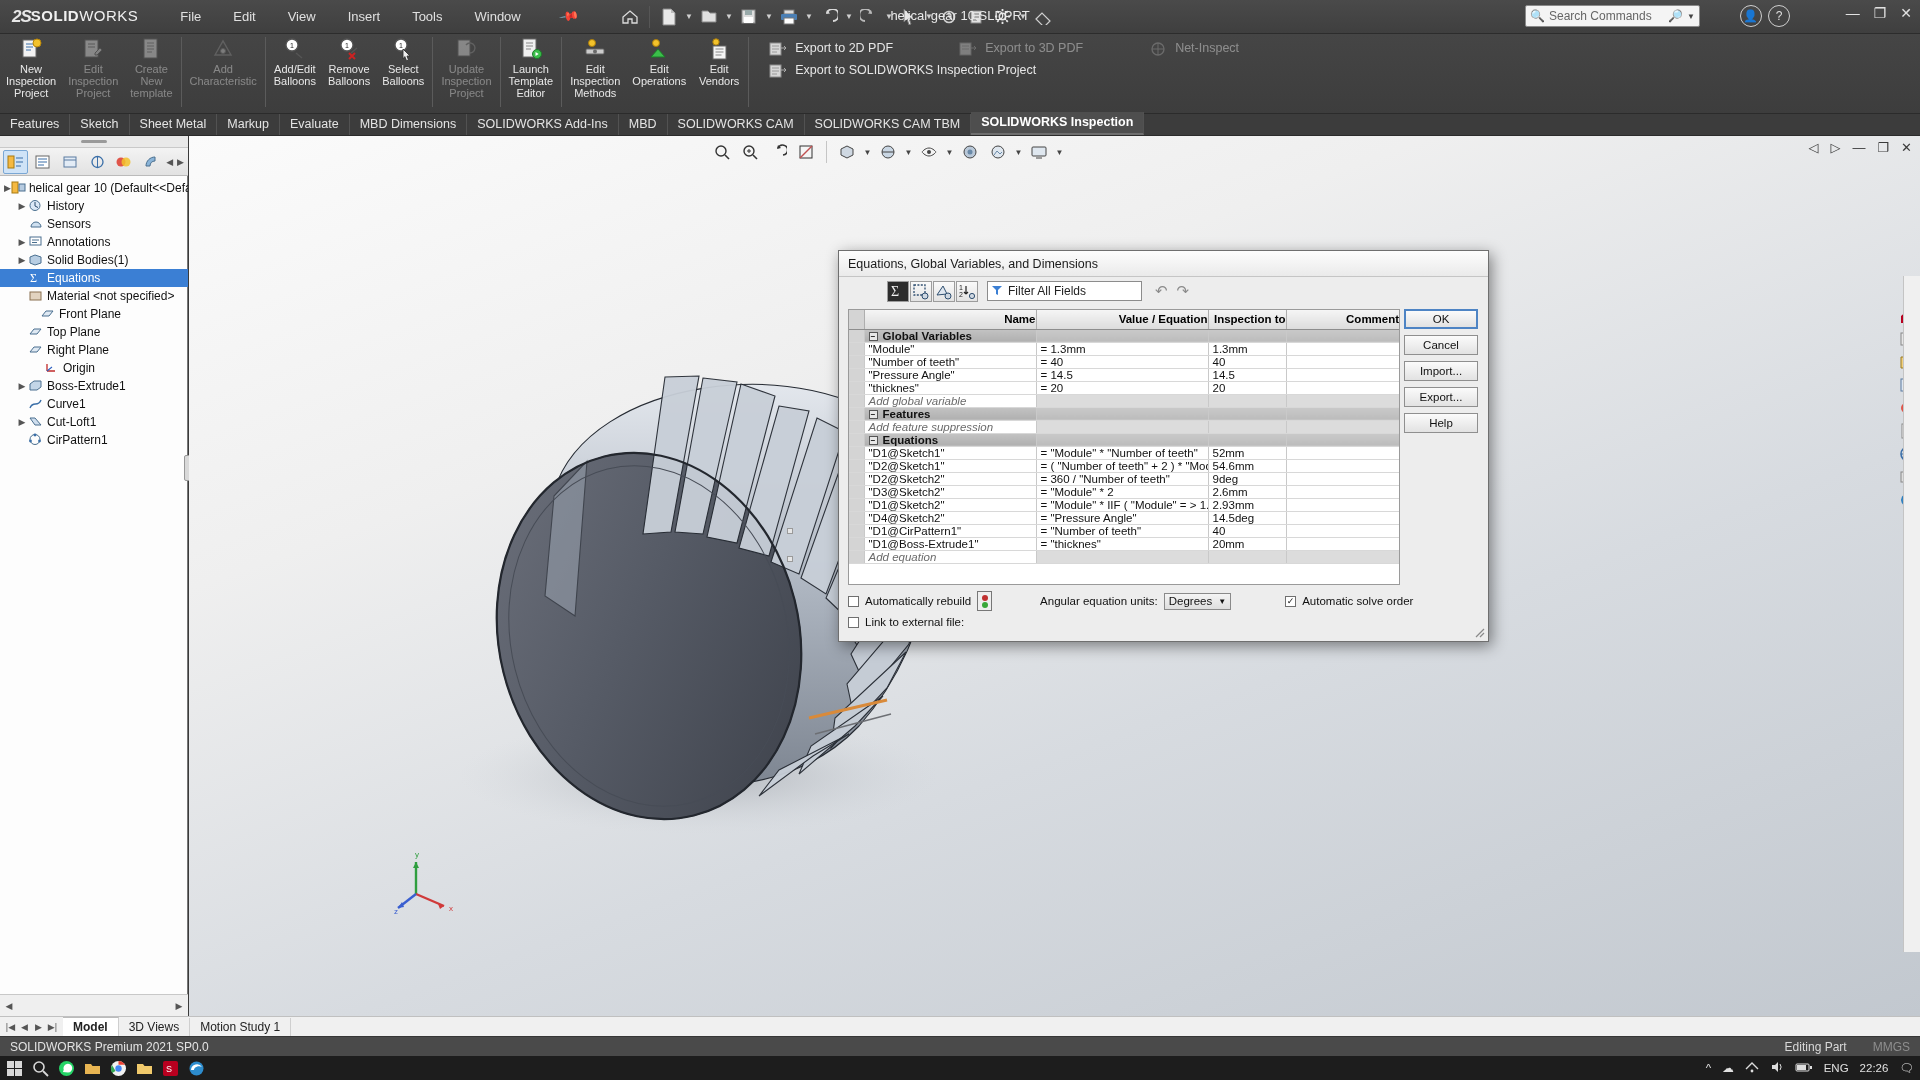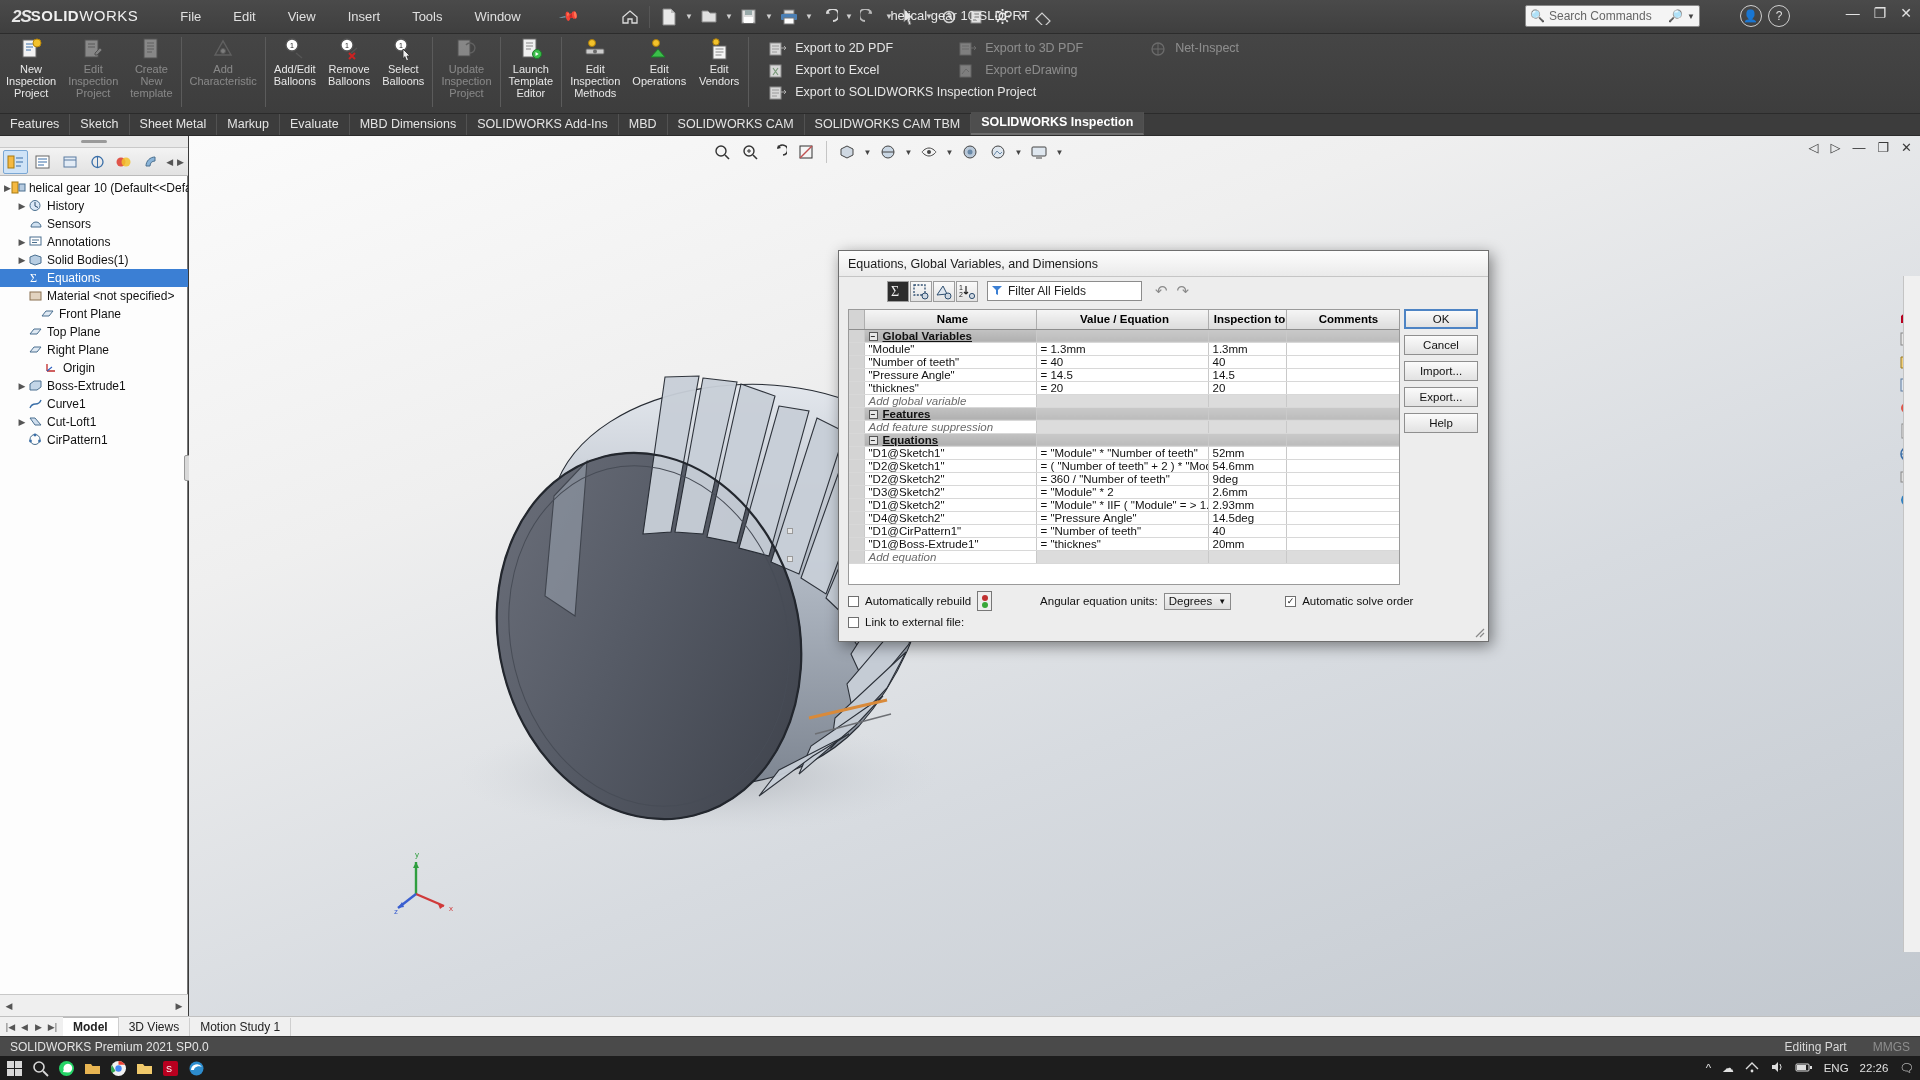--- a/index.html
+++ b/index.html
@@ -162,29 +162,29 @@
   .filter-box { width:155px; height:20px; background:#fff; border:1px solid #8c8c8c;
                 margin-left:8px; display:flex; align-items:center; padding-left:3px; gap:5px;
                 font-size:12px; color:#222; }
   .undo-redo { display:flex; gap:9px; margin-left:12px; color:#8b8b8b; font-size:15px; }
 
   .grid-wrap { position:absolute; left:9px; top:58px; width:552px; height:276px;
                border:1px solid #9a9a9a; background:#fff; overflow:hidden; }
   table.eq { width:100%; border-collapse:collapse; font-size:11.5px; color:#111; table-layout:fixed; }
   table.eq th { background:linear-gradient(#f5f5f5,#dcdcdc); border-right:1px solid #aeaeae;
                 border-bottom:1px solid #8d8d8d; height:19px; font-weight:bold; font-size:11.5px;
-                text-align:center; padding-left:5px; color:#000; }
+                text-align:right; padding-left:5px; color:#000; }
   table.eq td { border-right:1px solid #c9c9c9; border-bottom:1px solid #d8d8d8;
                 height:12.8px; padding:0 4px; overflow:hidden; white-space:nowrap; }
   .c-handle { width:15px; background:#d4d4d4 !important; }
   .c-name { width:172px; }
   .c-val  { width:172px; }
   .c-ev   { width:78px; }
   .c-com  { width:120px; }
-  tr.grp td { background:linear-gradient(#c3c3c3,#b0b0b0); font-weight:bold;text-decoration:underline; }
+  tr.grp td { background:linear-gradient(#c3c3c3,#b0b0b0); font-weight:bold; }
   tr.grp td.c-handle { background:#d4d4d4 !important; }
   tr.grp .plus { display:inline-block; width:9px; height:9px; border:1px solid #555;
                  background:#e8e8e8; font-size:8px; line-height:7px; text-align:center;
                  margin-right:5px; color:#111; vertical-align:middle; }
   tr.addrow td { font-style:italic; color:#6b6b6b; }
   tr.addrow td.c-val, tr.addrow td.c-ev, tr.addrow td.c-com { background:#dcdcdc; }
   tr.grp td.c-val, tr.grp td.c-ev, tr.grp td.c-com { background:linear-gradient(#c9c9c9,#bcbcbc); }
   td.indent1 { padding-left:22px; }
   td.indent2 { padding-left:12px; }
 
@@ -523,40 +523,20 @@
           <span class="exp-ic">
             <svg width="18" height="16" viewBox="0 0 18 16">
                 <circle cx="9" cy="8" r="6" fill="none" stroke="#9a9a9a" stroke-width="1.3"></circle>
                 <path d="M3 8h12M9 2v12" stroke="#9a9a9a"></path>
               </svg>
           </span>
           <span class="el">Net-Inspect</span>
         </div>
       </div>
 
-      <div class="exp-row">
-        <div class="exp-item">
-          <span class="exp-ic">
-            <svg width="18" height="16" viewBox="0 0 18 16">
-                <rect x="1" y="2" width="11" height="12" fill="#d7d7d7" stroke="#8d8d8d"></rect>
-                <path d="M4 5l5 7M9 5l-5 7" stroke="#7a9a7a" stroke-width="1.2"></path>
-              </svg>
-          </span>
-          <span class="el">Export to Excel</span>
-        </div>
-        <div class="exp-item disabled">
-          <span class="exp-ic">
-            <svg width="18" height="16" viewBox="0 0 18 16">
-                <rect x="1" y="2" width="11" height="12" fill="#c9c9c9" stroke="#8d8d8d"></rect>
-                <path d="M3 11l4-5 3 3" stroke="#999" fill="none"></path>
-              </svg>
-          </span>
-          <span class="el">Export eDrawing</span>
-        </div>
-      </div>
 
       <div class="exp-row">
         <div class="exp-item" style="min-width:330px">
           <span class="exp-ic">
             <svg width="18" height="16" viewBox="0 0 18 16">
                 <rect x="1" y="2" width="11" height="12" fill="#d7d7d7" stroke="#8d8d8d"></rect>
                 <path d="M3 5h7M3 8h7M3 11h5" stroke="#9a9a9a"></path>
                 <path d="M12 7h5M15 5l2 2-2 2" stroke="#aaa" fill="none"></path>
               </svg>
           </span>

